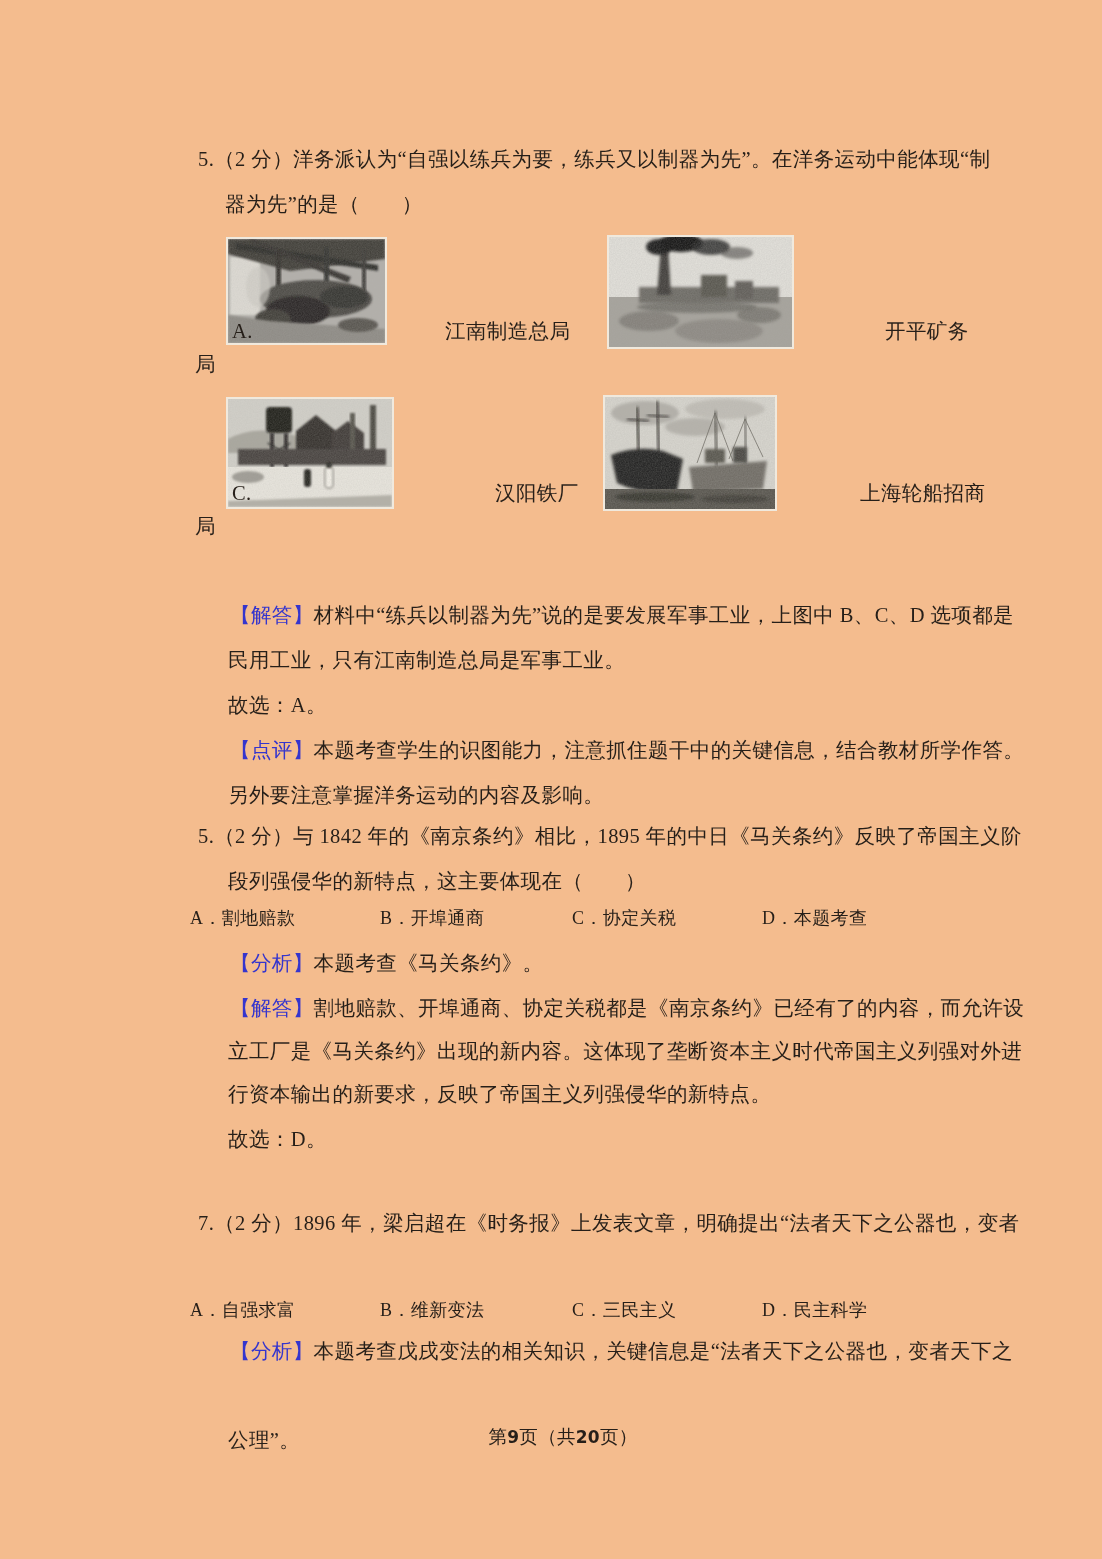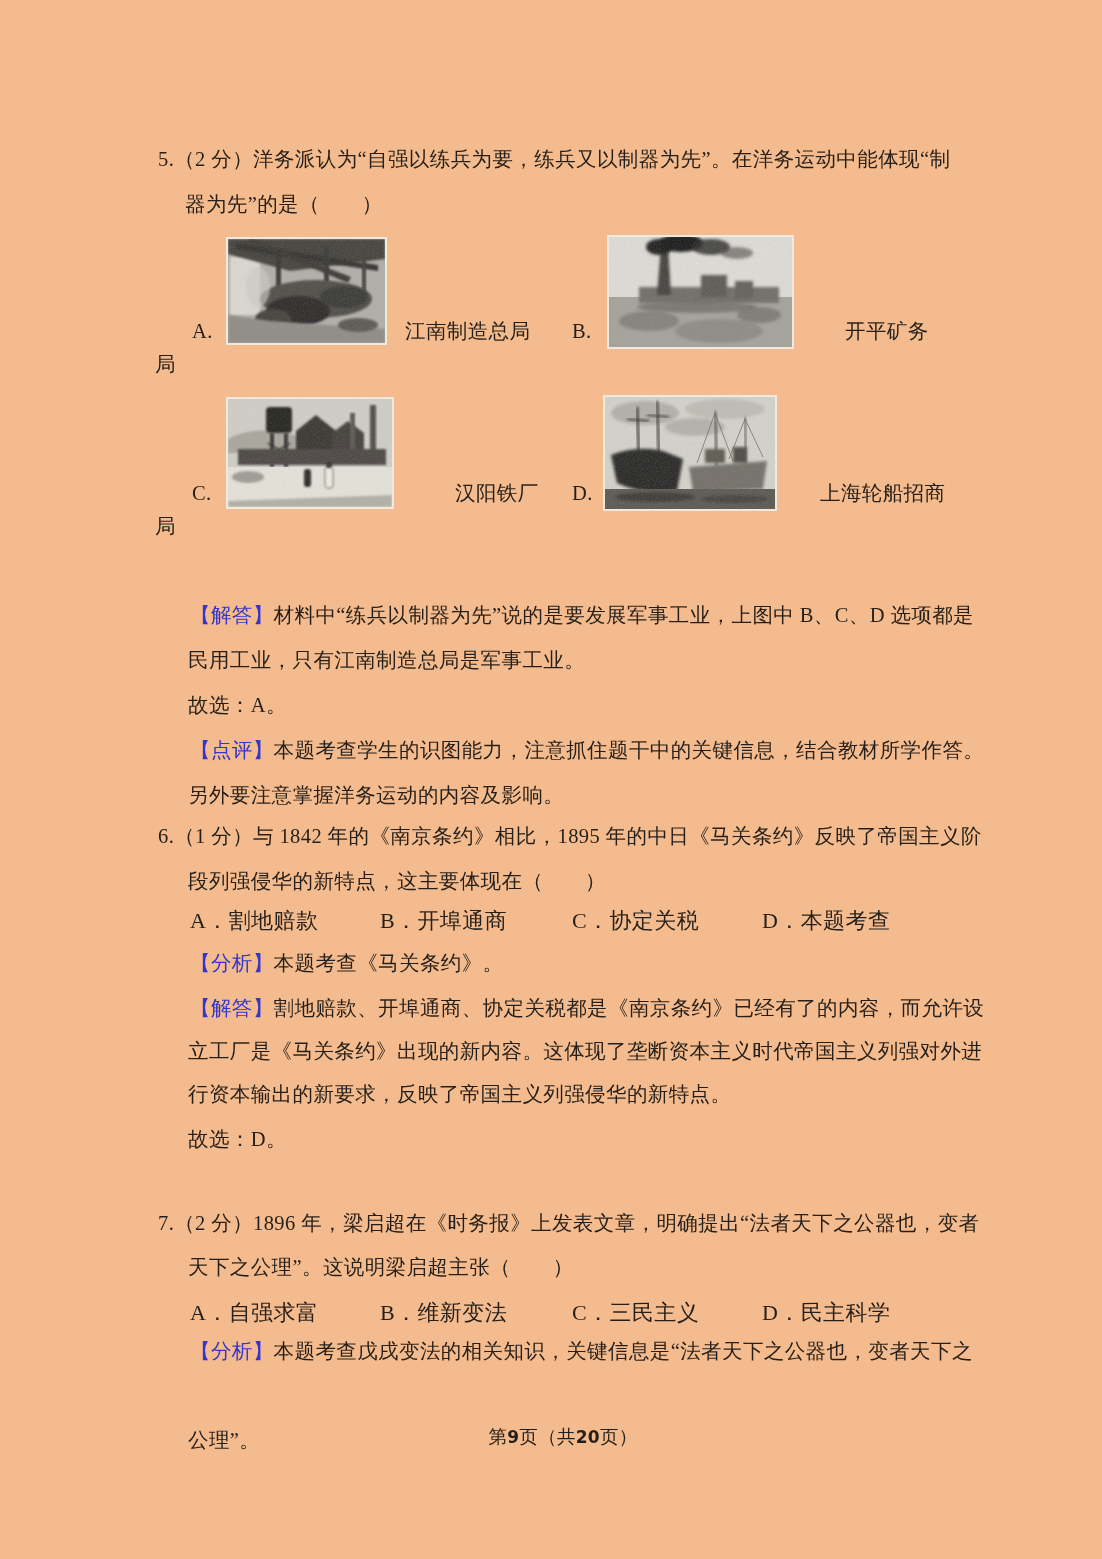--- a/index.html
+++ b/index.html
@@ -5,28 +5,28 @@
   html { background:#F4BC8E; }
   body {
     margin:0; width:1102px; height:1559px; position:relative;
     background:#F4BC8E; overflow:hidden;
     font-family:"Liberation Serif","DejaVu Serif",serif;
     color:#261F19;
   }
   .page { position:absolute; inset:0; }
   .ln {
     position:absolute; font-size:20.5px; line-height:27px;
-    white-space:nowrap; letter-spacing:0.4px;
+    white-space:nowrap; letter-spacing:0.4px;margin-left:40px;
   }
   .tag { color:#3535CD; }
   .photo {
     position:absolute; border:2px solid #F0E9DD; background:#c9c7c2;
     display:block;
   }
-  .optcol { position:absolute; font-size:22px; white-space:nowrap; letter-spacing:0.4px; }
+  .optcol { position:absolute; font-size:18px; white-space:nowrap; letter-spacing:0.4px; }
   .footer {
     position:absolute; top:1424px; left:12px; width:100%; text-align:center;
     font-size:18.5px; letter-spacing:0.3px;
   }
   .footer b { font-family:"DejaVu Sans","Liberation Sans",sans-serif; font-size:17px; }
   svg { display:block; }
 </style>
 </head>
 <body>
 
@@ -177,38 +177,37 @@
   <div class="ln" style="top:602px;left:190px">
     <span class="tag">【解答】</span><span>材料中“练兵以制器为先”说的是要发展军事工业，上图中 B、C、D 选项都是</span>
   </div>
   <div class="ln" style="top:647px;left:188px">民用工业，只有江南制造总局是军事工业。</div>
   <div class="ln" style="top:692px;left:188px">故选：A。</div>
   <div class="ln" style="top:737px;left:190px">
     <span class="tag">【点评】</span><span>本题考查学生的识图能力，注意抓住题干中的关键信息，结合教材所学作答。</span>
   </div>
   <div class="ln" style="top:782px;left:188px">另外要注意掌握洋务运动的内容及影响。</div>
 
-  <div class="ln" style="top:823px;left:158px">6.（1 分）与 1842 年的《南京条约》相比，1895 年的中日《马关条约》反映了帝国主义阶</div>
+  <div class="ln" style="top:823px;left:158px">5.（2 分）与 1842 年的《南京条约》相比，1895 年的中日《马关条约》反映了帝国主义阶</div>
   <div class="ln" style="top:868px;left:188px">段列强侵华的新特点，这主要体现在（　　）</div>
   <div class="optcol" style="top:906px;left:190px">A．割地赔款</div>
   <div class="optcol" style="top:906px;left:380px">B．开埠通商</div>
   <div class="optcol" style="top:906px;left:572px">C．协定关税</div>
   <div class="optcol" style="top:906px;left:762px">D．本题考查</div>
   <div class="ln" style="top:950px;left:190px">
     <span class="tag">【分析】</span><span>本题考查《马关条约》。</span>
   </div>
   <div class="ln" style="top:1038px;left:188px">立工厂是《马关条约》出现的新内容。这体现了垄断资本主义时代帝国主义列强对外进</div>
   <div class="ln" style="top:995px;left:190px">
     <span class="tag">【解答】</span><span>割地赔款、开埠通商、协定关税都是《南京条约》已经有了的内容，而允许设</span>
   </div>
   <div class="ln" style="top:1081px;left:188px">行资本输出的新要求，反映了帝国主义列强侵华的新特点。</div>
   <div class="ln" style="top:1126px;left:188px">故选：D。</div>
 
   <div class="ln" style="top:1210px;left:158px">7.（2 分）1896 年，梁启超在《时务报》上发表文章，明确提出“法者天下之公器也，变者</div>
-  <div class="ln" style="top:1254px;left:188px">天下之公理”。这说明梁启超主张（　　）</div>
   <div class="optcol" style="top:1298px;left:190px">A．自强求富</div>
   <div class="optcol" style="top:1298px;left:380px">B．维新变法</div>
   <div class="optcol" style="top:1298px;left:572px">C．三民主义</div>
   <div class="optcol" style="top:1298px;left:762px">D．民主科学</div>
   <div class="ln" style="top:1338px;left:190px">
     <span class="tag">【分析】</span><span>本题考查戊戌变法的相关知识，关键信息是“法者天下之公器也，变者天下之</span>
   </div>
   <div class="ln" style="top:1427px;left:188px">公理”。</div>
 
   <div class="footer">

